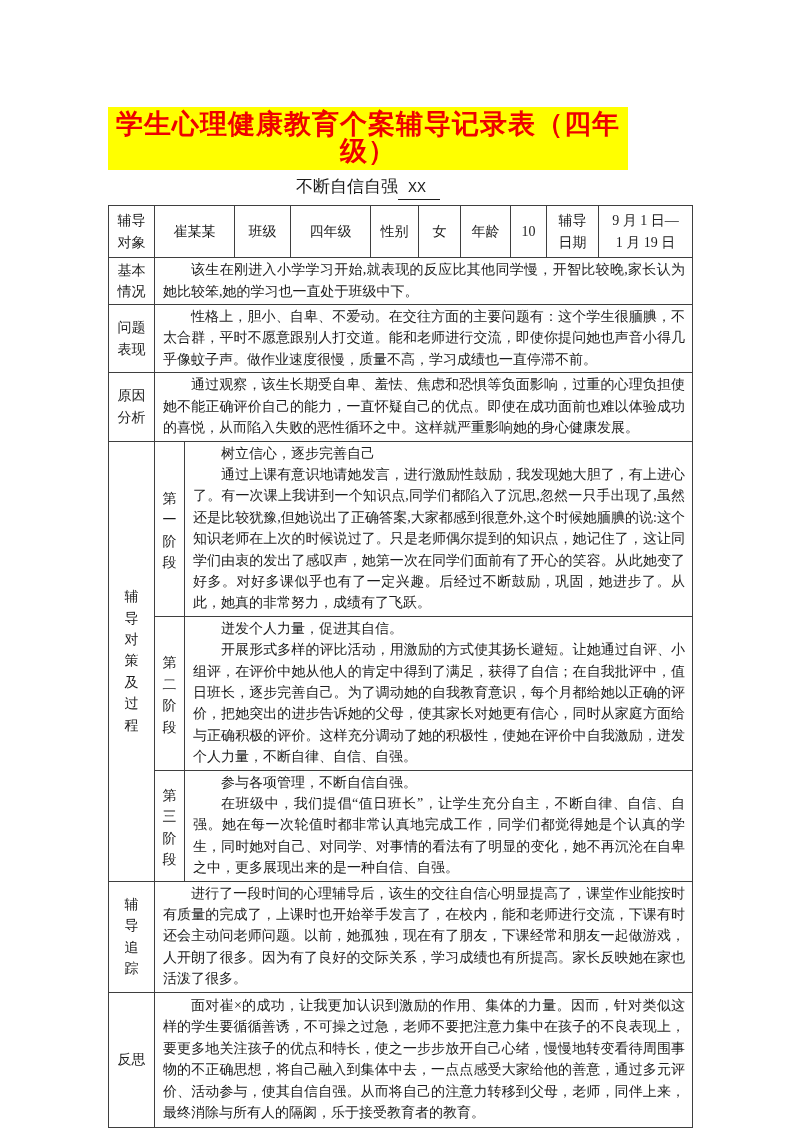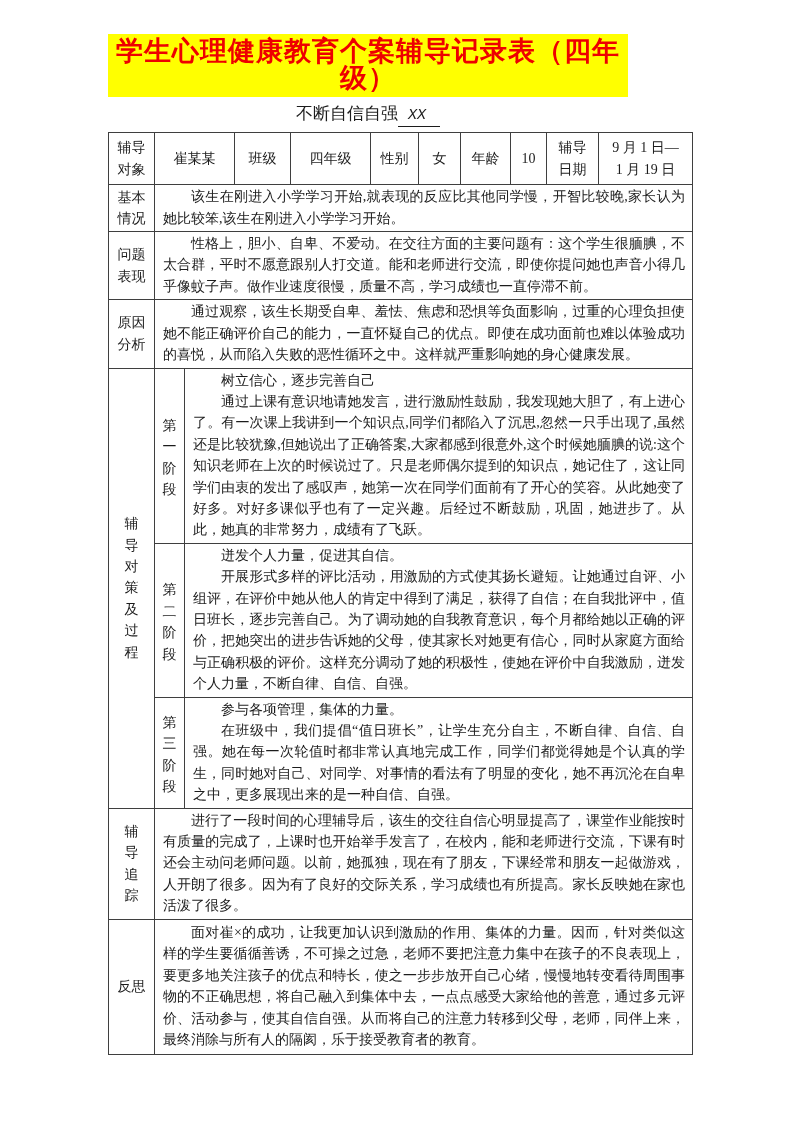--- a/index.html
+++ b/index.html
@@ -9,39 +9,38 @@
     --text:#1c1c1c;
     --page-bg:#ffffff;
   }
   html,body{margin:0;padding:0;}
   body{
     width:800px;height:1132px;overflow:hidden;
     background:var(--page-bg);
     font-family:"Liberation Serif","DejaVu Serif",serif;
     color:var(--text);
   }
-  .page{box-sizing:border-box;width:736px;height:1132px;padding:34px 108px 0 108px;}
+  .page{box-sizing:border-box;width:736px;height:1132px;padding:107px 108px 0 108px;}
   .doc-title{text-align:center;margin:0 0 6px 0;line-height:1;}
   .doc-title .hl{
     display:inline-block;
     background:var(--title-highlight);
     color:var(--title-text);
     font-size:27px;font-weight:bold;letter-spacing:1px;
     padding:4px 5px 5px 5px;
   }
   .sub-title{
     text-align:center;font-size:17px;margin:0 0 5px 0;line-height:1.35;
   }
   .sub-title .counselor-name{
     display:inline-block;
     border-bottom:1.5px solid #1c1c1c;
     padding:0 14px 0 10px;
     font-family:"Liberation Mono","DejaVu Sans Mono",monospace;
     font-size:15px;
-    font-style:italic;
   }
   table.record{
     width:584px;border-collapse:collapse;table-layout:fixed;
   }
   table.record td{
     border:1px solid var(--border);
     font-size:14px;line-height:21.4px;
     vertical-align:middle;
     box-sizing:border-box;
   }
@@ -98,21 +97,21 @@
       <td class="lbl">辅导
 日期</td>
       <td class="val">9 月 1 日—
 1 月 19 日</td>
     </tr>
 
     <tr style="height:46px">
       <td class="lbl">基本
 情况</td>
       <td class="content" colspan="10">
-        <div class="para">该生在刚进入小学学习开始,就表现的反应比其他同学慢，开智比较晚,家长认为她比较笨,该生在刚进入小学学习开始。</div>
+        <div class="para">该生在刚进入小学学习开始,就表现的反应比其他同学慢，开智比较晚,家长认为她比较笨,她的学习也一直处于班级中下。</div>
       </td>
     </tr>
 
     <tr style="height:65px">
       <td class="lbl">问题
 表现</td>
       <td class="content" colspan="10">
         <div class="para">性格上，胆小、自卑、不爱动。在交往方面的主要问题有：这个学生很腼腆，不太合群，平时不愿意跟别人打交道。能和老师进行交流，即使你提问她也声音小得几乎像蚊子声。做作业速度很慢，质量不高，学习成绩也一直停滞不前。</div>
       </td>
     </tr>
@@ -153,21 +152,21 @@
         <div class="para">开展形式多样的评比活动，用激励的方式使其扬长避短。让她通过自评、小组评，在评价中她从他人的肯定中得到了满足，获得了自信；在自我批评中，值日班长，逐步完善自己。为了调动她的自我教育意识，每个月都给她以正确的评价，把她突出的进步告诉她的父母，使其家长对她更有信心，同时从家庭方面给与正确积极的评价。这样充分调动了她的积极性，使她在评价中自我激励，迸发个人力量，不断自律、自信、自强。</div>
       </td>
     </tr>
 
     <tr style="height:109px">
       <td class="lbl lbl-top">第
 三
 阶
 段</td>
       <td class="content" colspan="9">
-        <div class="para">参与各项管理，集体的力量。</div>
+        <div class="para">参与各项管理，不断自信自强。</div>
         <div class="para">在班级中，我们提倡“值日班长”，让学生充分自主，不断自律、自信、自强。她在每一次轮值时都非常认真地完成工作，同学们都觉得她是个认真的学生，同时她对自己、对同学、对事情的看法有了明显的变化，她不再沉沦在自卑之中，更多展现出来的是一种自信、自强。</div>
       </td>
     </tr>
 
     <tr style="height:107px">
       <td class="lbl">辅
 导
 追
 踪</td>
       <td class="content" colspan="10">

